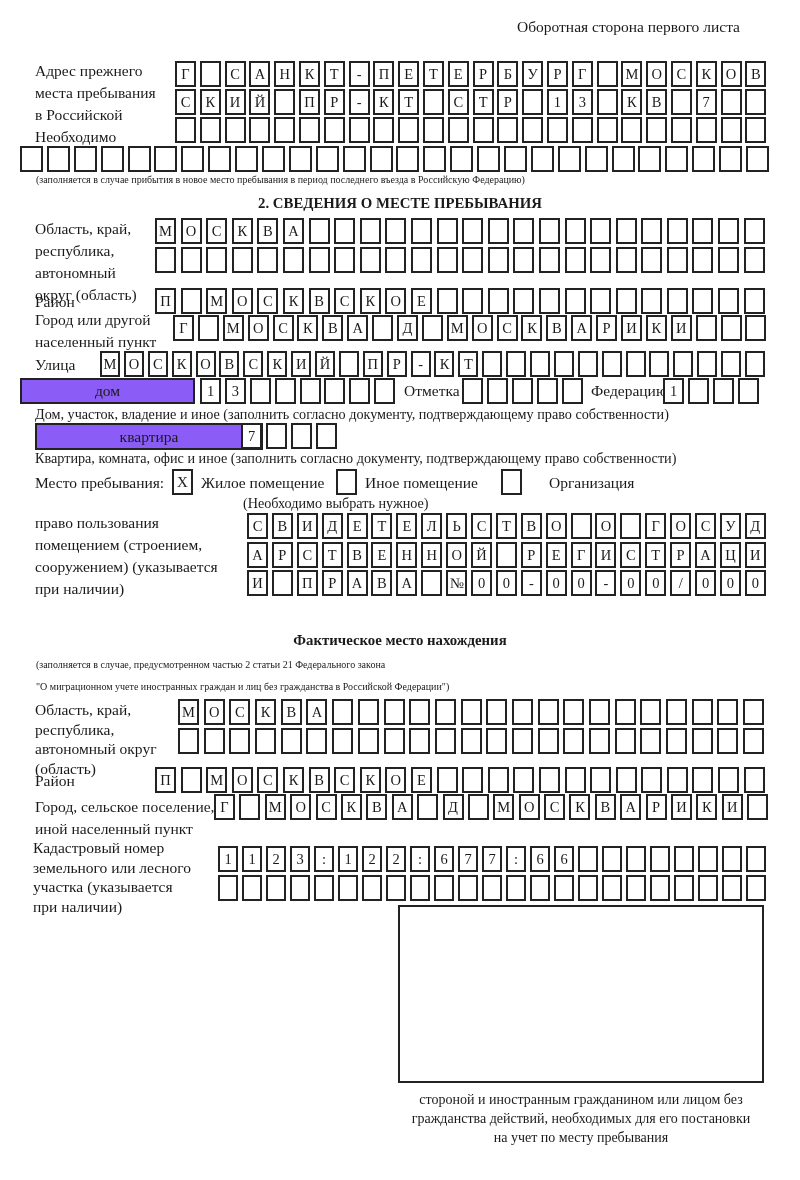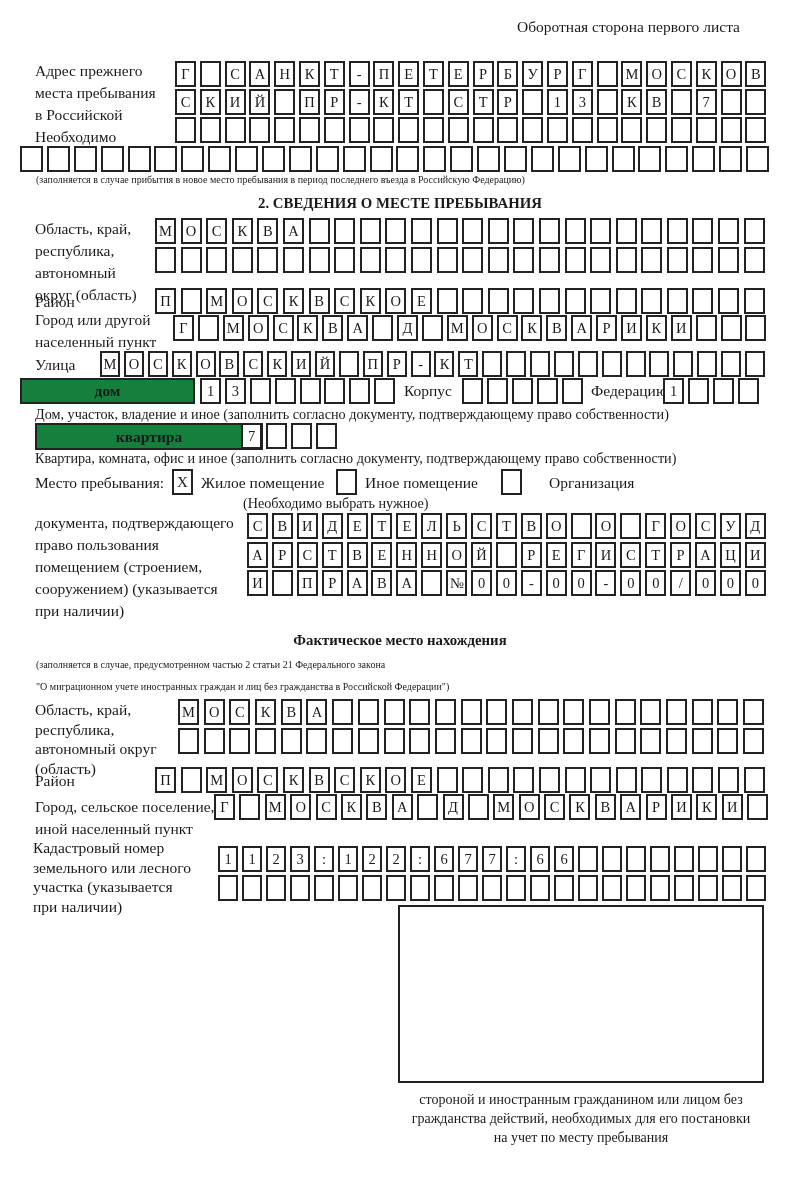--- a/index.html
+++ b/index.html
@@ -11,21 +11,21 @@
   .cap{font-size:14.2px;white-space:nowrap;}
   .note{width:100%;font-size:10px;white-space:nowrap;margin-left:36px;}
   .title{width:100%;text-align:center;font-weight:bold;font-size:14.8px;}
   .grid-row{display:flex;}
   .cell{width:21px;height:26px;box-sizing:border-box;border:2px solid #222;
         display:flex;align-items:center;justify-content:center;
         font-size:14.5px;flex:0 0 auto;background:#fff;}
   .g38{gap:3.8px;} .g39{gap:3.9px;} .g40{gap:4px;} .g44{gap:4.4px;} .g46{gap:4.6px;} .g47{gap:4.7px;}
   .w23 .cell{width:23px;} .w20 .cell{width:20px;}
   .namebox{box-sizing:border-box;border:2px solid #222;display:flex;align-items:center;
-           justify-content:center;font-size:15.5px;background:#15803d;font-weight:bold;}
+           justify-content:center;font-size:15.5px;background:#8b5cf6;}
   .ckbox{width:21px;height:26px;box-sizing:border-box;border:2px solid #222;display:flex;
          align-items:center;justify-content:center;font-size:15px;background:#fff;}
   .stamp{box-sizing:border-box;border:2px solid #222;background:#fff;}
   .stamp-cap{text-align:center;font-size:14px;line-height:19px;}
 </style>
 </head>
 <body>
 
 <div id="page">
 
@@ -303,21 +303,21 @@
   <div class="abs grid-row g39" style="left:200px;top:378px;">
       <div class="cell">1</div>
       <div class="cell">3</div>
       <div class="cell"></div>
       <div class="cell"></div>
       <div class="cell"></div>
       <div class="cell"></div>
       <div class="cell"></div>
       <div class="cell"></div>
     </div>
-  <div class="abs lbl" style="left:404px;top:380px;">Корпус</div>
+  <div class="abs lbl" style="left:404px;top:380px;">Отметка</div>
   <div class="abs grid-row g39" style="left:462px;top:378px;">
       <div class="cell"></div>
       <div class="cell"></div>
       <div class="cell"></div>
       <div class="cell"></div>
       <div class="cell"></div>
     </div>
   <div class="abs lbl" style="left:591px;top:380px;">Федерацию</div>
   <div class="abs grid-row g39" style="left:663px;top:378px;">
       <div class="cell">1</div>
@@ -339,21 +339,20 @@
   <div class="abs lbl" style="left:35px;top:472px;">Место пребывания:</div>
   <div class="abs ckbox" style="left:172px;top:469px;">X</div>
   <div class="abs lbl" style="left:201px;top:472px;">Жилое помещение</div>
   <div class="abs ckbox" style="left:336px;top:469px;"></div>
   <div class="abs lbl" style="left:365px;top:472px;">Иное помещение</div>
   <div class="abs ckbox" style="left:501px;top:469px;"></div>
   <div class="abs lbl" style="left:549px;top:472px;">Организация</div>
   <div class="abs cap" style="left:243px;top:495px;">(Необходимо выбрать нужное)</div>
 
   <div class="abs" style="left:35px;top:512px;">
-    <div class="lbl">документа, подтверждающего</div>
     <div class="lbl">право пользования</div>
     <div class="lbl">помещением (строением,</div>
     <div class="lbl">сооружением) (указывается</div>
     <div class="lbl">при наличии)</div>
   </div>
   <div class="abs grid-row g39" style="left:247px;top:513px;">
       <div class="cell">С</div>
       <div class="cell">В</div>
       <div class="cell">И</div>
       <div class="cell">Д</div>

